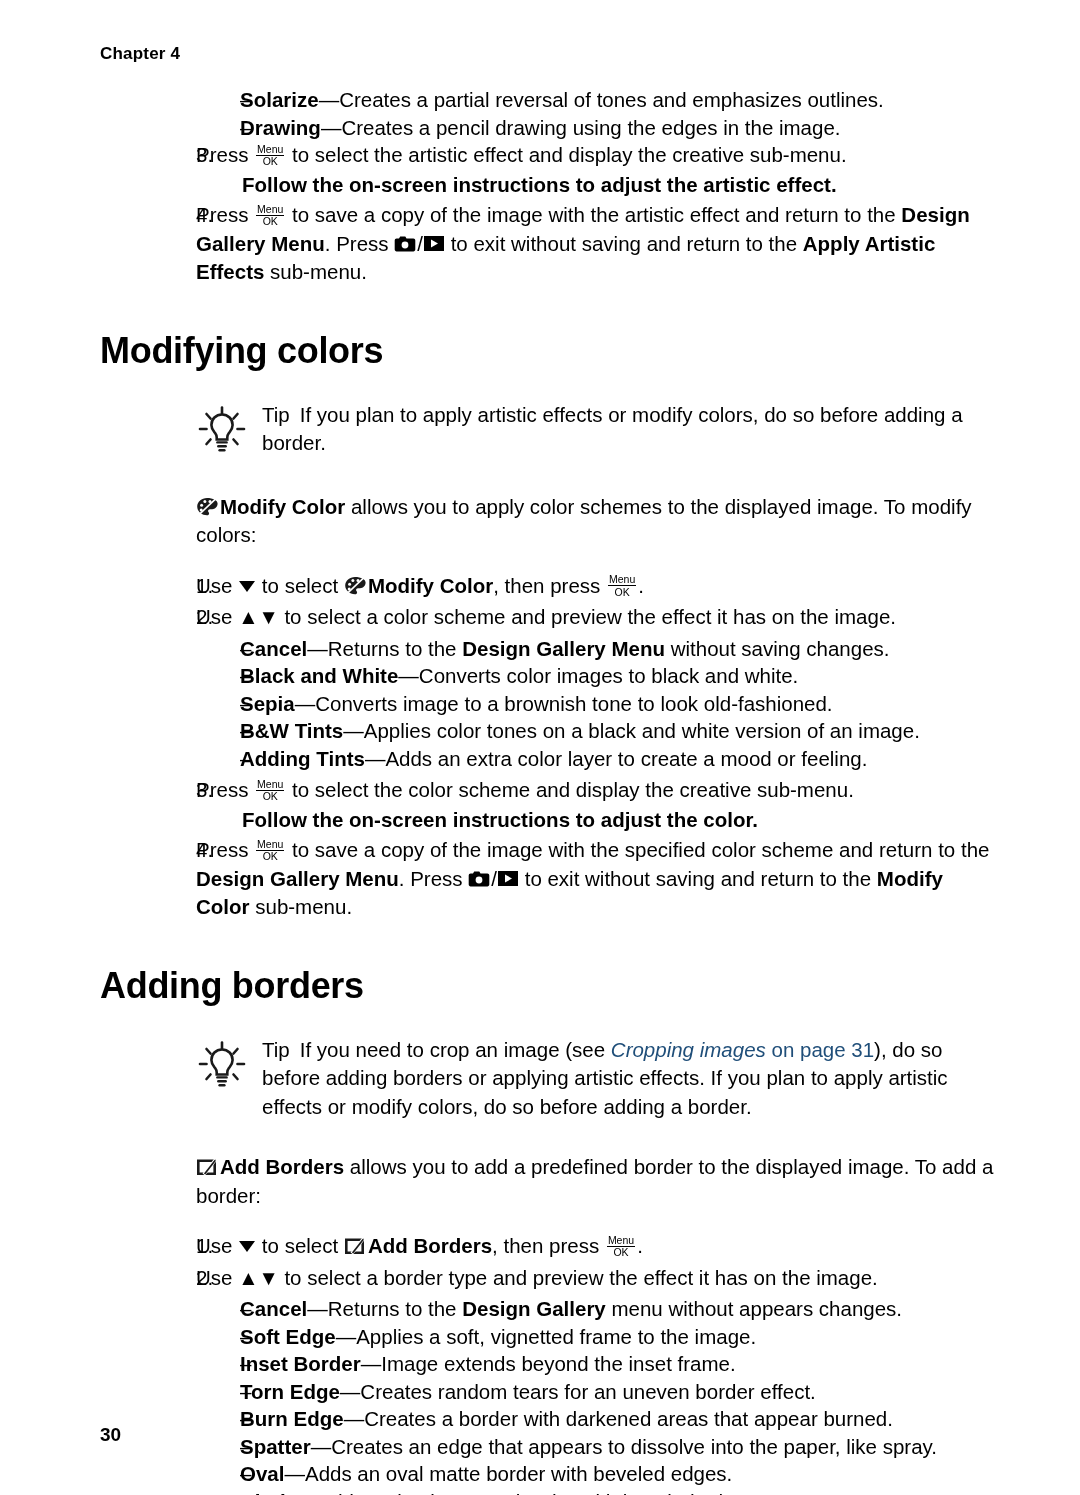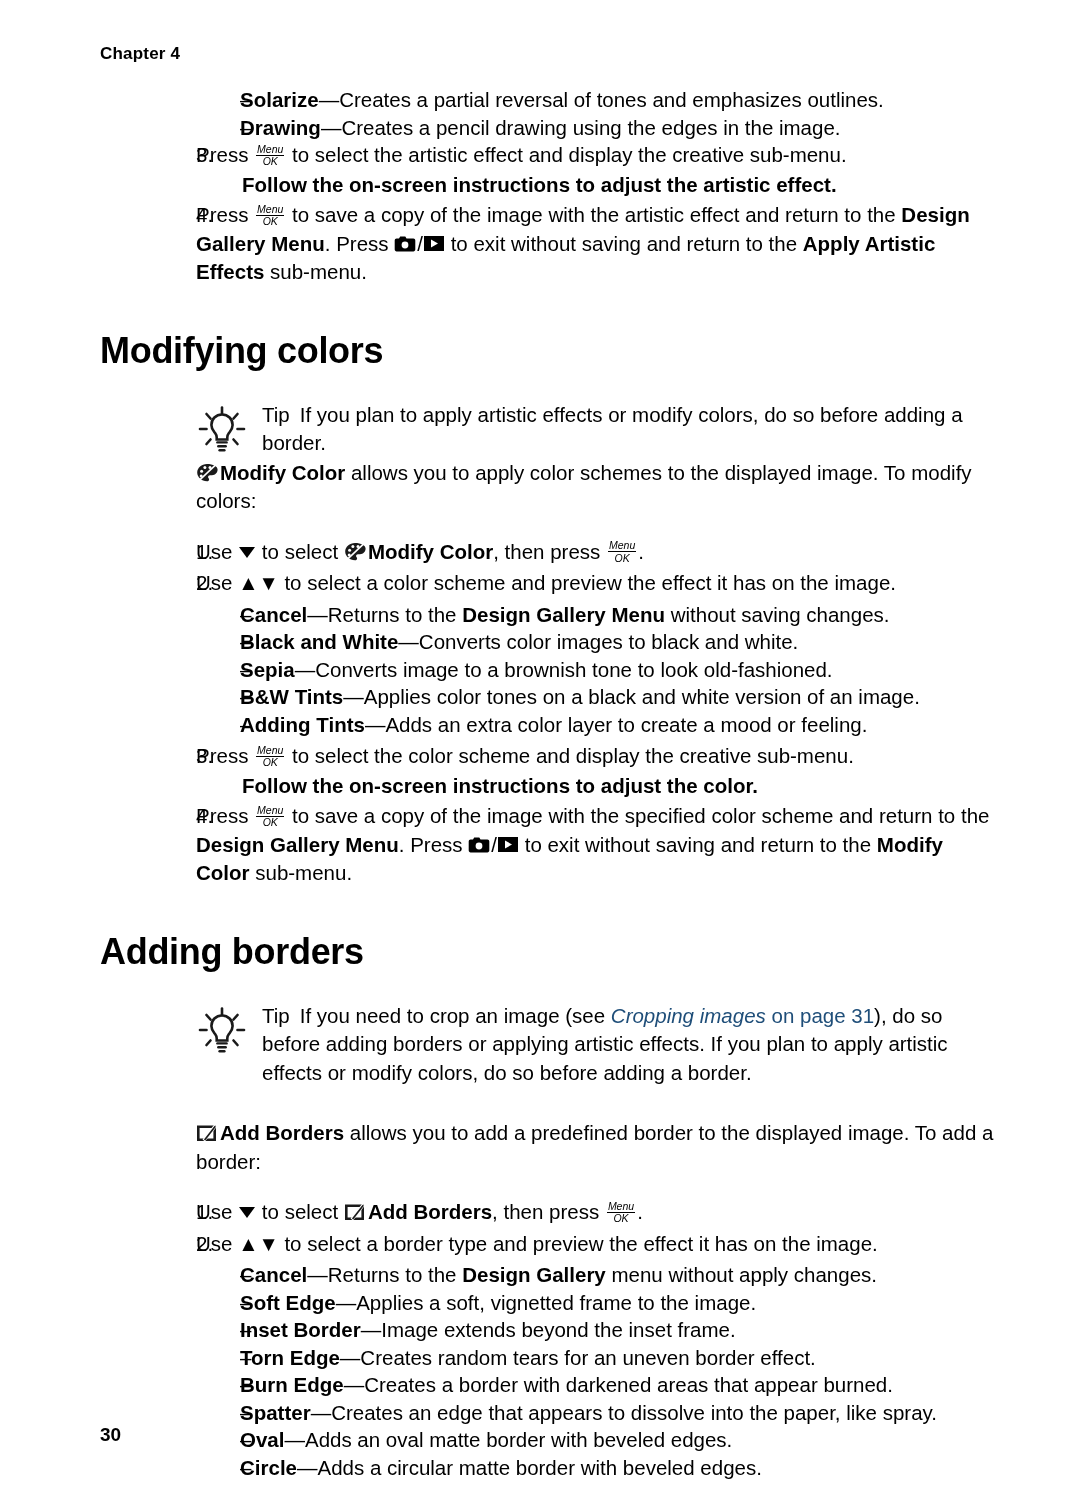--- a/index.html
+++ b/index.html
@@ -130,21 +130,20 @@
   .xref .ital { font-style: italic; }
 
   
   .menuok {
     display: inline-block;
     vertical-align: -3px;
     text-align: center;
     line-height: 1;
     margin: 0 2px;
     font-family: "Liberation Sans", sans-serif;
-    font-style: italic;
   }
   .menuok .top {
     display: block;
     font-size: 10.5px;
     line-height: 11px;
     border-bottom: 1.6px solid #000;
     padding: 0 1px 0px 1px;
   }
   .menuok .bot {
     display: block;
@@ -239,21 +238,21 @@
           </g>
           <path d="M26 9.5c-6.1 0-10.6 4.6-10.6 10.4 0 4.1 2.3 6.3 3.7 8.2 1.1 1.5 1.6 2.6 1.6 4.2v2.2h10.6v-2.2c0-1.6.5-2.7 1.6-4.2 1.4-1.9 3.7-4.1 3.7-8.2 0-5.8-4.5-10.4-10.6-10.4z" fill="none" stroke="#1a1a1a" stroke-width="2.6"></path>
           <line x1="21.4" y1="37.4" x2="30.6" y2="37.4" stroke="#1a1a1a" stroke-width="2.4" stroke-linecap="round"></line>
           <line x1="22.3" y1="41.3" x2="29.7" y2="41.3" stroke="#1a1a1a" stroke-width="2.4" stroke-linecap="round"></line>
           <line x1="23.6" y1="45.2" x2="28.4" y2="45.2" stroke="#1a1a1a" stroke-width="2.4" stroke-linecap="round"></line>
         </svg>
       </span>
       <span class="tip-text"><span class="tip-label">Tip</span><span>If you plan to apply artistic effects or modify colors, do so before adding a border.</span></span>
     </div>
 
-    <div class="para" style=""><span class="icon-inline"><svg width="22" height="20" viewBox="0 0 22 20">
+    <div class="para" style="margin-top:34px;"><span class="icon-inline"><svg width="22" height="20" viewBox="0 0 22 20">
             <path d="M11 1C5.6 1 1.2 4.8 1.2 9.6c0 4.8 4.4 8.6 9.8 8.6 1.3 0 2.1-.8 2.1-1.8 0-.5-.2-.9-.5-1.2-.3-.3-.5-.7-.5-1.2 0-1 .8-1.8 1.8-1.8h2.1c3.1 0 5.6-2.5 5.6-5.6C21.6 3.4 17 1 11 1z" fill="#1a1a1a"></path>
             <circle cx="5.6" cy="8.2" r="1.5" fill="#fff"></circle>
             <circle cx="8.9" cy="4.4" r="1.5" fill="#fff"></circle>
             <circle cx="14" cy="4.6" r="1.5" fill="#fff"></circle>
             <circle cx="5.2" cy="13" r="1.5" fill="#fff"></circle>
             <path d="M3 17.6L19.4 2.2" stroke="#fff" stroke-width="1.6"></path>
           </svg></span><b>Modify Color</b><span> allows you to apply color schemes to the displayed image. To modify colors:</span></div>
 
     <div class="oitem" style="margin-top:22px;">
       <span class="num">1.</span>
@@ -353,21 +352,21 @@
     </div>
 
     <div class="oitem" style="margin-top:3px;">
       <span class="num">2.</span>
       <span class="obody">Use ▲▼ to select a border type and preview the effect it has on the image.</span>
     </div>
 
     <div class="dlist" style="margin-top:3px;">
       <div class="ditem">
         <span class="dash">–</span>
-        <span class="dbody"><b>Cancel</b><span>—Returns to the </span><b>Design Gallery</b><span> menu without apply changes.</span></span>
+        <span class="dbody"><b>Cancel</b><span>—Returns to the </span><b>Design Gallery</b><span> menu without appears changes.</span></span>
       </div>
       <div class="ditem">
         <span class="dash">–</span>
         <span class="dbody"><b>Soft Edge</b><span>—Applies a soft, vignetted frame to the image.</span></span>
       </div>
       <div class="ditem">
         <span class="dash">–</span>
         <span class="dbody"><b>Inset Border</b><span>—Image extends beyond the inset frame.</span></span>
       </div>
       <div class="ditem">

